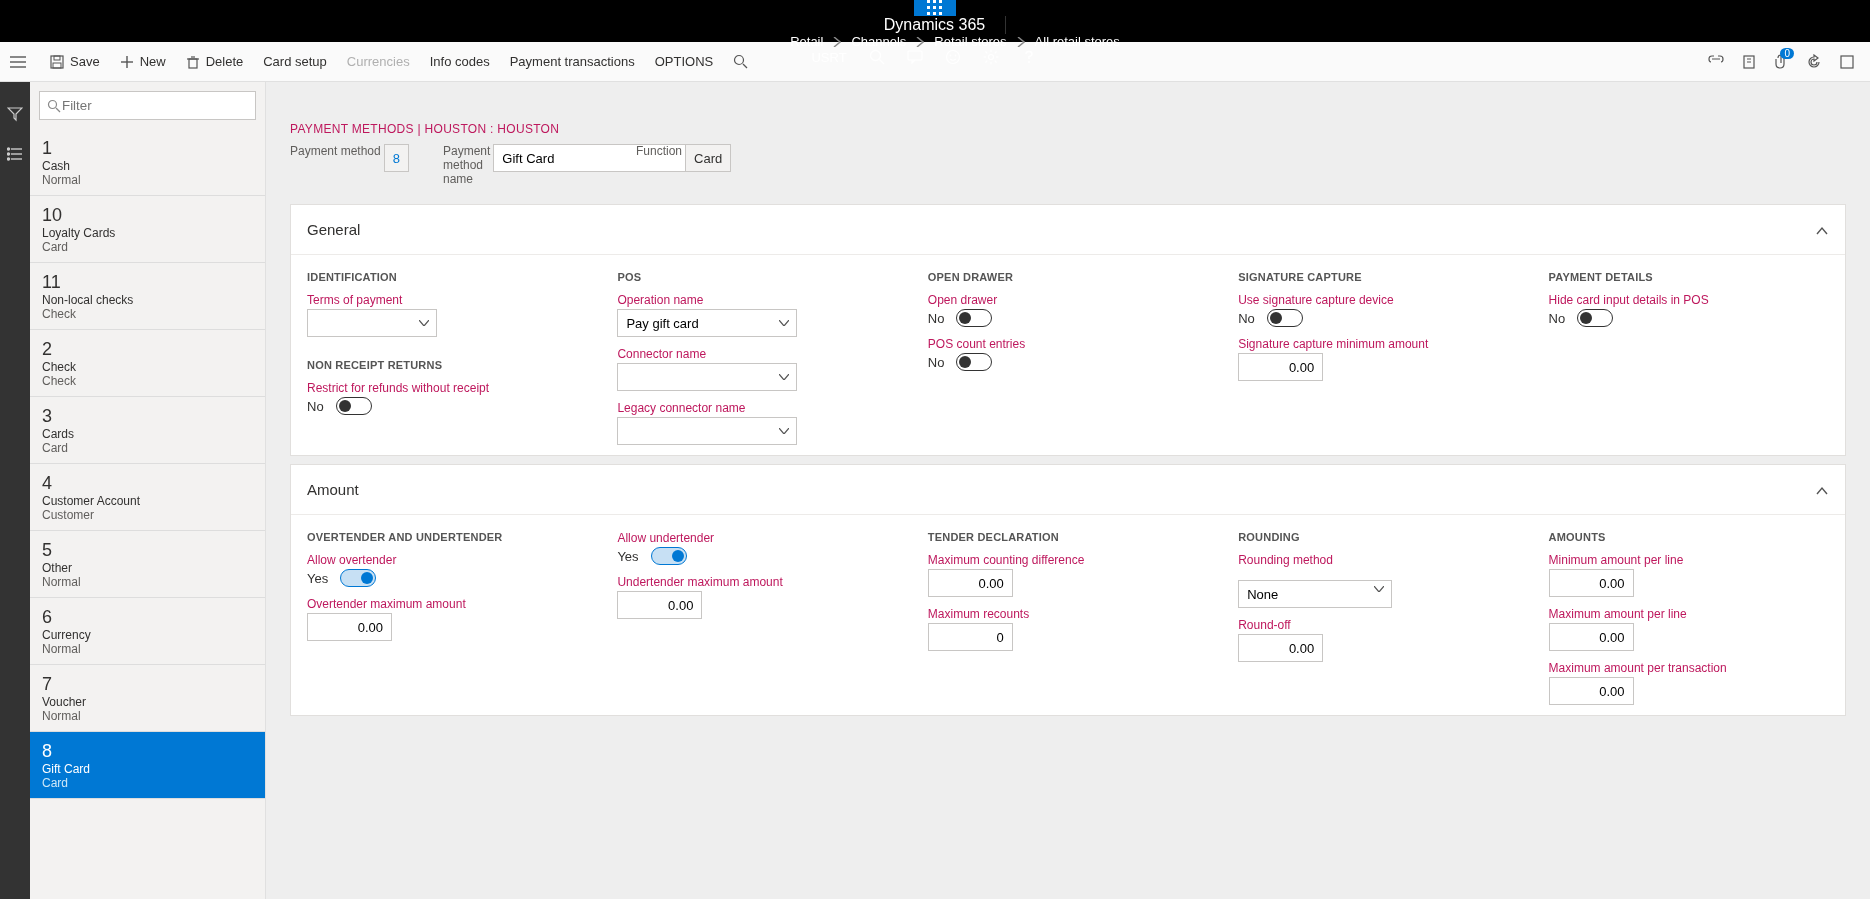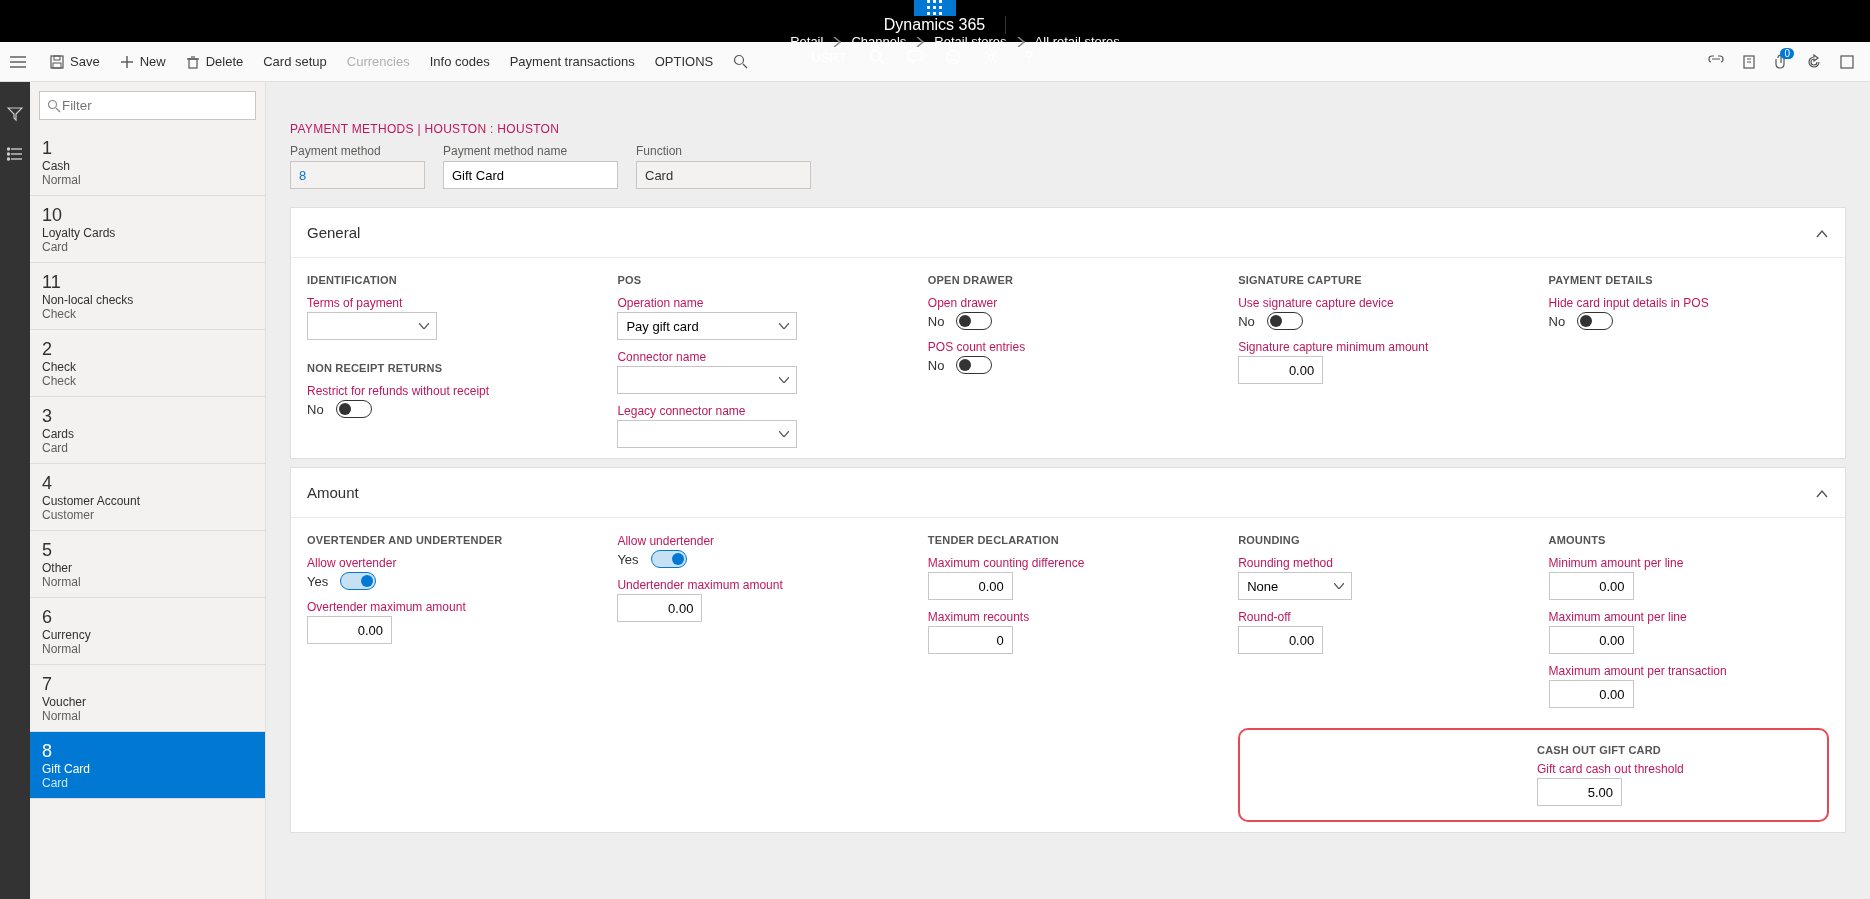--- a/index.html
+++ b/index.html
@@ -27,21 +27,21 @@
   .listitem { padding:9px 12px 8px; border-bottom:1px solid #ddd; cursor:pointer;}
   .listitem .num{font-size:18px; font-weight:400;}
   .listitem .nm{font-size:12px; margin-top:0px;}
   .listitem .tp{font-size:12px; color:#605e5c;}
   .listitem.selected{ background:#0078d4; color:#fff;}
   .listitem.selected .tp{color:#cce7f8;}
   .main { flex:1; overflow:auto; background:#eee; padding-bottom:30px;}
   .hdr { padding:14px 24px 10px;}
   .hdr .bc{ font-size:12px; color:#be185d; letter-spacing:.3px;margin-top:26px;}
   .hdr .fields{ display:flex; gap:18px; margin-top:8px;}
-  .fld { display:flex; flex-direction:column; gap:3px;}
+  .fld { display:flex; flex-direction:row; gap:3px;}
   .fld label{font-size:12px; color:#605e5c;}
   .fld input, .fld .ro { height:28px; border:1px solid #c8c6c4; padding:0 8px; background:#fff; font-size:13px; }
   .fld .ro{ background:#f3f2f1; display:flex; align-items:center;}
   .section { margin:8px 24px 0; background:#fff; border:1px solid #e1dfdd;}
   .section .shdr{ display:flex; align-items:flex-end; padding:16px 16px; font-size:15px; font-weight:400; border-bottom:1px solid #edebe9; cursor:pointer;}
   .section .shdr .chev{ margin-left:auto;}
   .section .sbody{ padding:16px 16px 10px; display:grid; grid-template-columns: repeat(5, 1fr); gap:12px 30px;}
   .col { display:flex; flex-direction:column; gap:10px;}
   .subhdr{ font-size:11px; font-weight:600; color:#555; text-transform:uppercase; letter-spacing:.2px;}
   .ffld label{font-size:12px; color:#be185d; display:block; margin-bottom:2px;}
@@ -456,21 +456,21 @@
           </div>
           <div class="ffld">
             <label>Maximum recounts</label>
             <input class="text num" style="width: 85px;" value="0">
           </div>
         </div>
         <div class="col">
           <div class="subhdr">ROUNDING</div>
           <div class="ffld">
             <label>Rounding method</label>
-            <div class="ddwrap"><input class="text" style="width: 114px;" value="None"><svg class="caret" width="10" height="6">
+            <div class="ddwrap"><input class="text" style="width: 154px; margin-top: 11px;" value="None"><svg class="caret" width="10" height="6">
                   <path d="M0 0 L5 6 L10 0" fill="none" stroke="#555" stroke-width="1.2"></path>
                 </svg></div>
           </div>
           <div class="ffld">
             <label>Round-off</label>
             <input class="text num" style="width: 85px;" value="0.00">
           </div>
         </div>
         <div class="col">
           <div class="subhdr">AMOUNTS</div>
@@ -480,28 +480,17 @@
           </div>
           <div class="ffld">
             <label>Maximum amount per line</label>
             <input class="text num" style="width: 85px;" value="0.00">
           </div>
           <div class="ffld">
             <label>Maximum amount per transaction</label>
             <input class="text num" style="width: 85px;" value="0.00">
           </div>
         </div>
-        <div style="grid-column:4 / span 2;">
-          <div class="callout">
-            <div style="display:flex; flex-direction:column; align-items:flex-start; width:230px; margin-left:auto; margin-right:50px;">
-              <div class="subhdr">CASH OUT GIFT CARD</div>
-              <div class="ffld" style="margin-top:6px;">
-                <label>Gift card cash out threshold</label>
-                <input class="text num" style="width: 85px;" value="5.00">
-              </div>
-            </div>
-          </div>
-        </div>
       </div>
     </div>
 
   </div>
 </div>
 
 </body></html>

